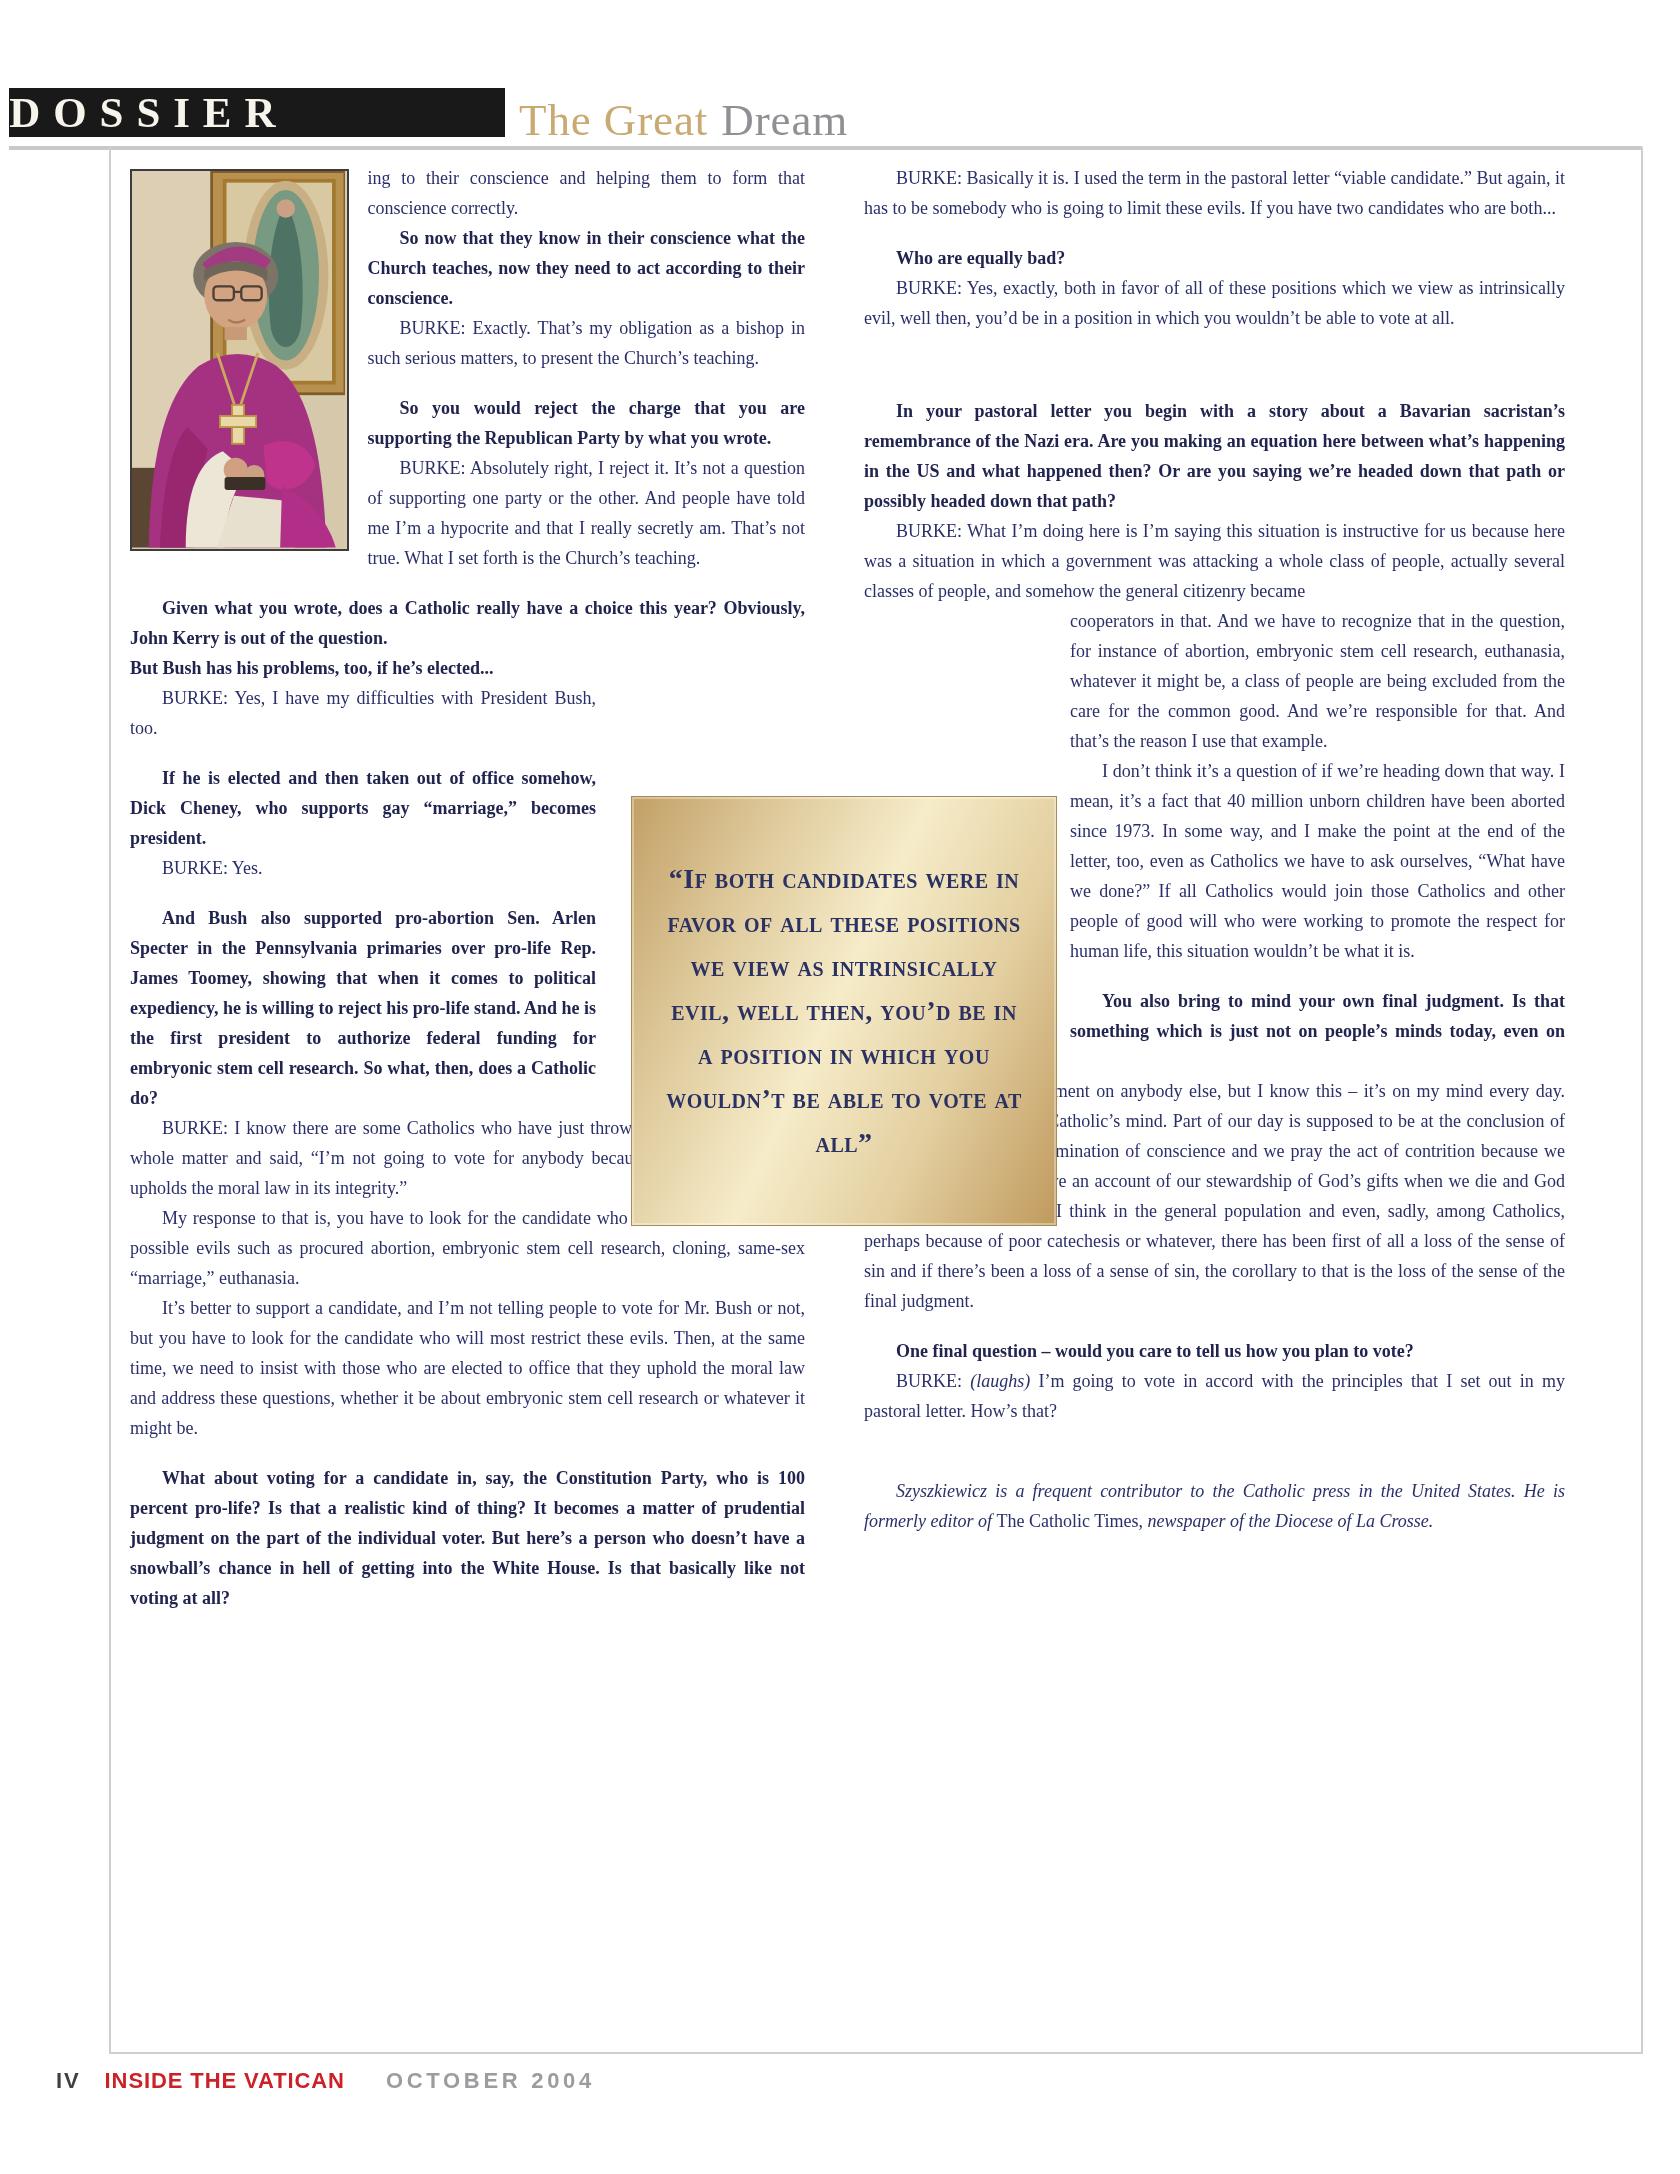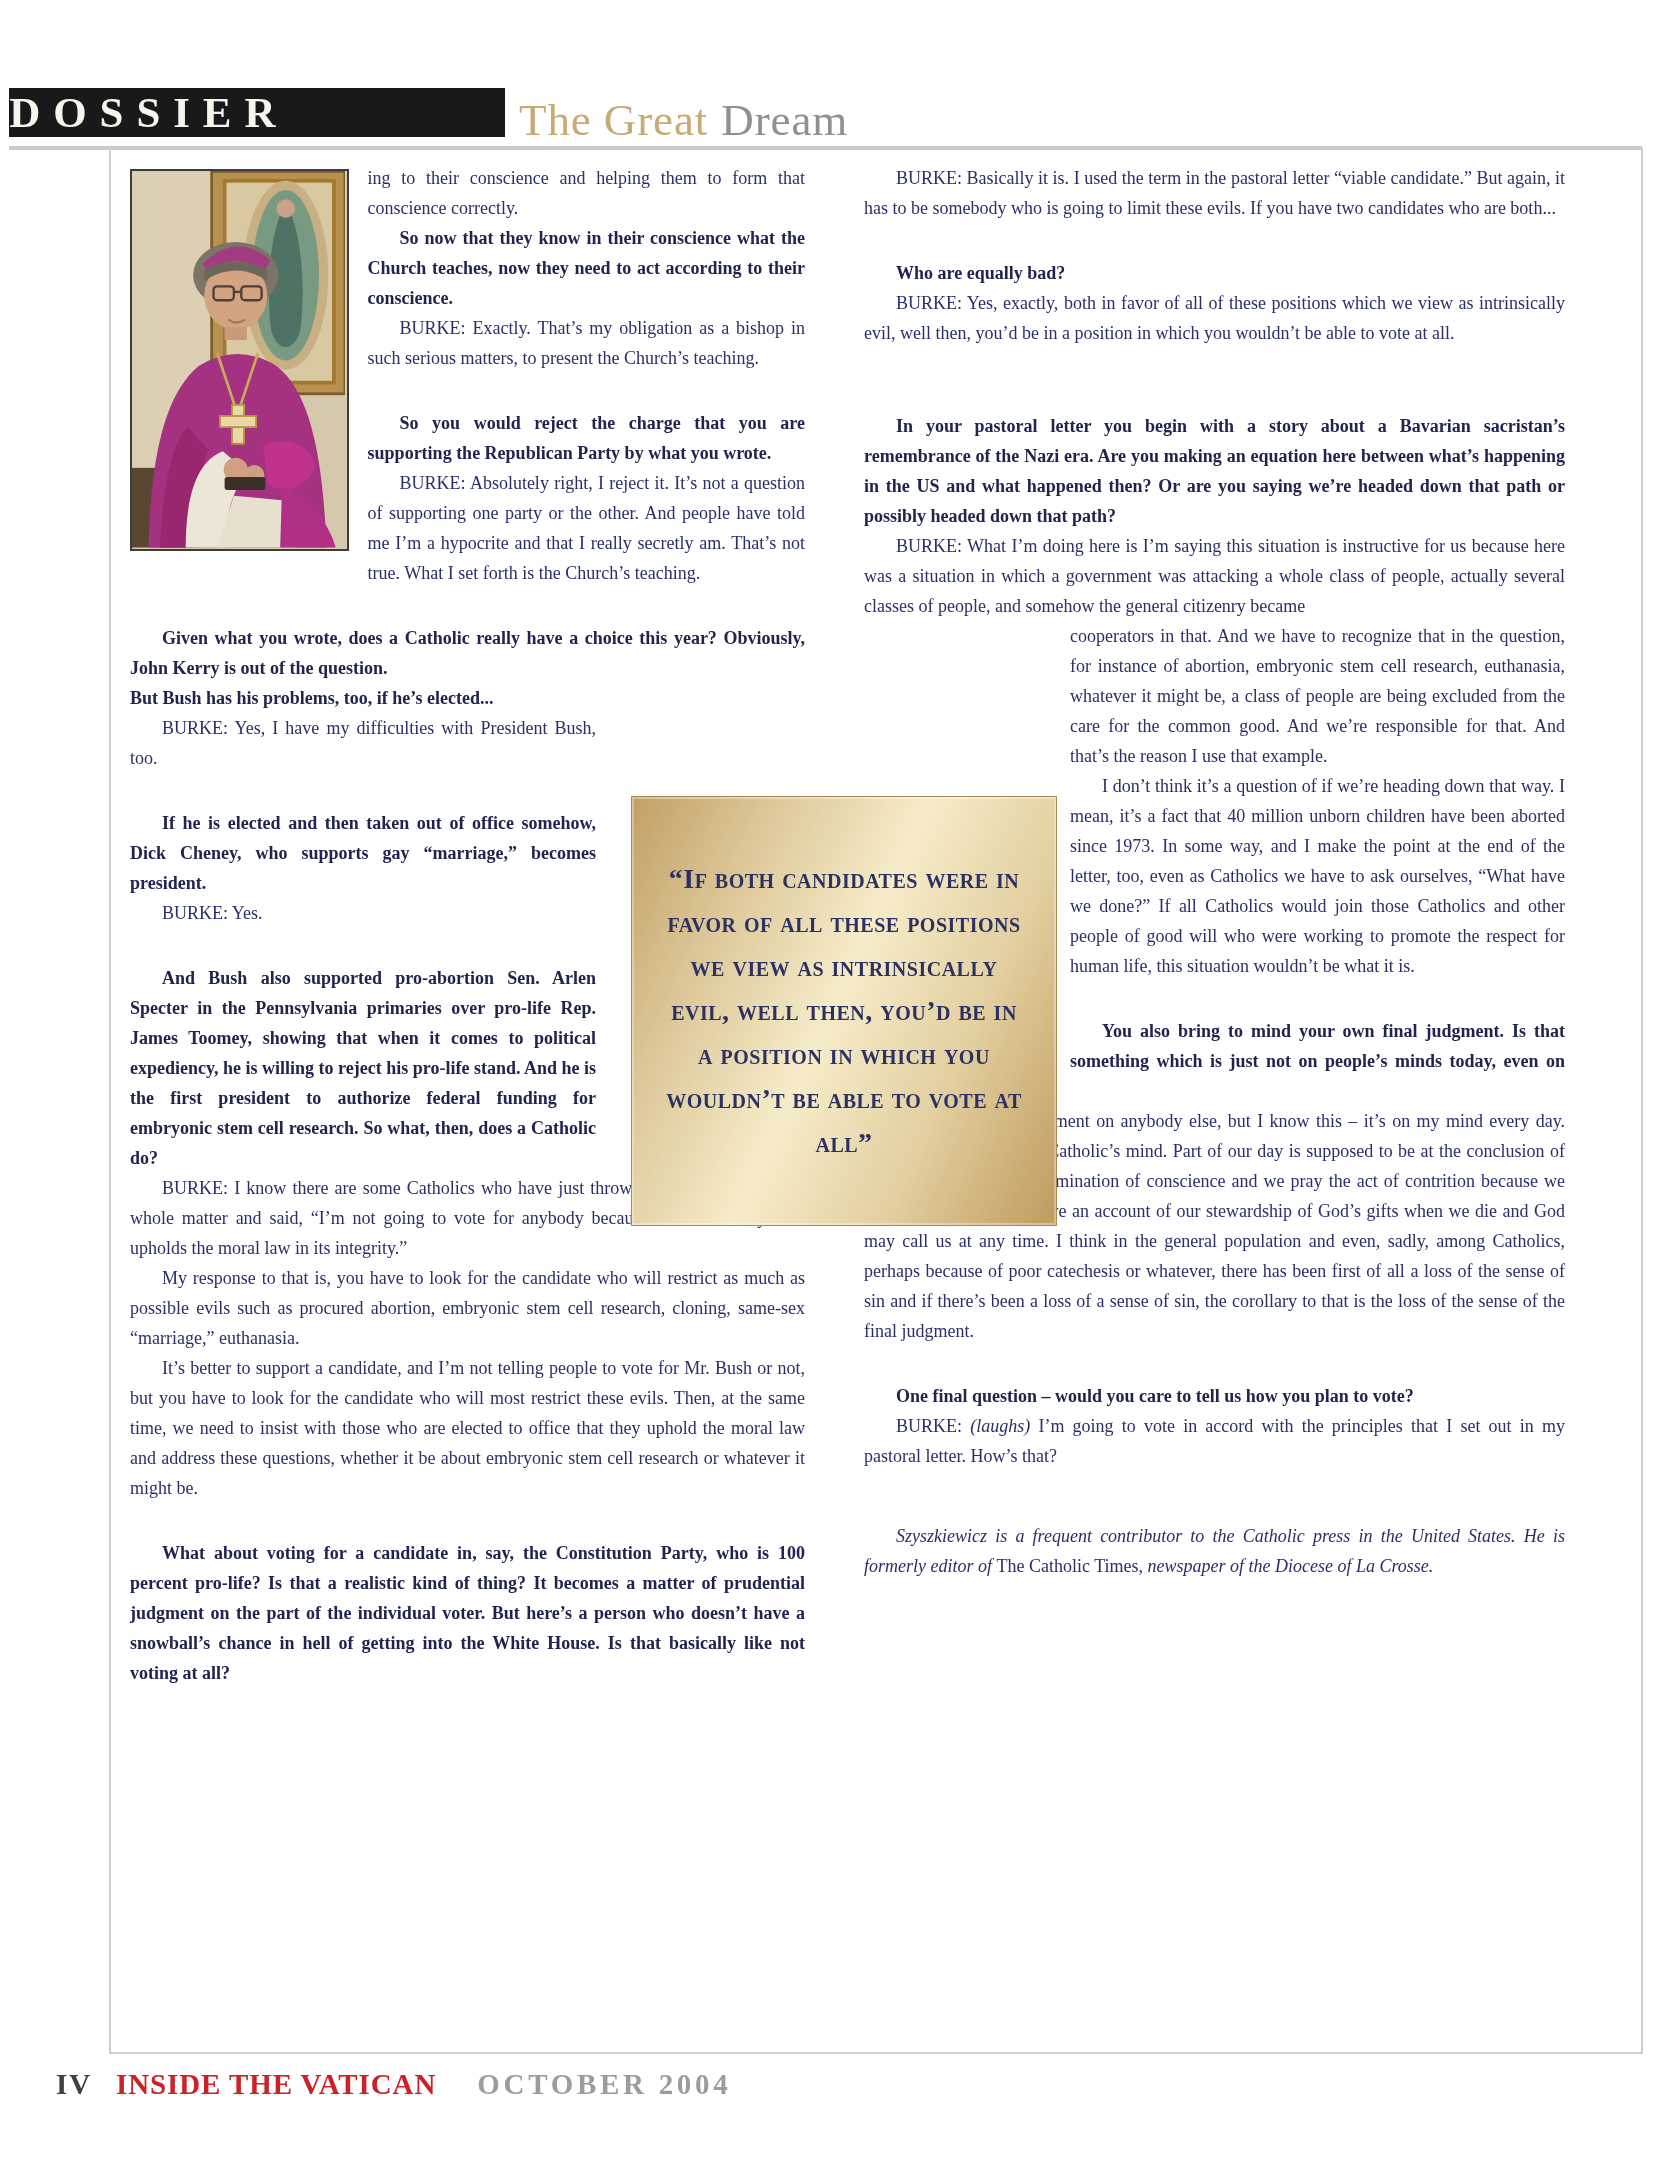--- a/index.html
+++ b/index.html
@@ -21,21 +21,21 @@
   .content-frame{position:absolute;left:109px;top:147px;width:1530px;height:1905px;
       border-left:2.8px solid #cfcfcf;border-right:2.8px solid #cfcfcf;border-bottom:2.8px solid #cfcfcf;}
 
   
   .col{position:absolute;top:163px;font-size:18px;line-height:30px;color:#2a2f6a;
        text-align:justify;}
   #left-col{left:130px;width:675px;}
   #right-col{left:864px;width:701px;}
   .col p{margin:0;text-indent:32px;}
   .col p.cont{text-indent:0;}
-  .col p.q{font-weight:bold;color:#20244f;margin-top:35px;}
+  .col p.q{font-weight:bold;color:#20244f;margin-top:20px;}
   .col p.q.nogap{margin-top:0;}
   .col p.q.gap-lg{margin-top:63px;}
   .col p.part2{text-indent:0;margin-top:0;}
   .col p.credit{margin-top:50px;font-style:italic;}
   .col p.credit .roman{font-style:normal;}
   .laughs{font-style:italic;}
 
   
   .photo-float{float:left;width:219px;height:382px;margin:5.6px 18.6px 13px 0;
       border:2.8px solid #3c3c3c;box-sizing:border-box;background:#d8cbb0;overflow:hidden;}
@@ -47,22 +47,22 @@
 
   
   .pull-quote{position:absolute;left:631px;top:796px;width:426px;height:430px;box-sizing:border-box;
       background:linear-gradient(115deg,#c2a066 0%,#dcc697 22%,#f6ecc9 48%,#e3cfa0 72%,#c09a5e 100%);
       border:0.9px solid #a98c54;box-shadow:inset 0 0 0 1.9px rgba(255,255,255,0.35);
       display:flex;align-items:center;justify-content:center;padding:32px 28px;}
   .pull-quote .pq-text{font-variant:small-caps;font-weight:bold;font-size:28px;line-height:44px;
       color:#2b3163;text-align:center;letter-spacing:0.5px;font-family:"Liberation Serif",serif;}
 
   
-  .footer{position:absolute;left:56px;top:2068px;font-family:Liberation Serif, serif;
-      font-weight:bold;font-size:29px;display:flex;align-items:baseline;}
+  .footer{position:absolute;left:56px;top:2068px;font-family:Liberation Sans, sans-serif;
+      font-weight:bold;font-size:22px;display:flex;align-items:baseline;}
   .footer .pg{color:#3f3f46;letter-spacing:1.9px;}
   .footer .mag{color:#cb2127;margin-left:24px;letter-spacing:0.9px;}
   .footer .issue{color:#9b9ba0;margin-left:41px;letter-spacing:3.7px;}
 </style>
 </head>
 <body>
 
 <div class="top-rule"></div>
 <div class="dossier-bar">
   <span>DOSSIER</span>

